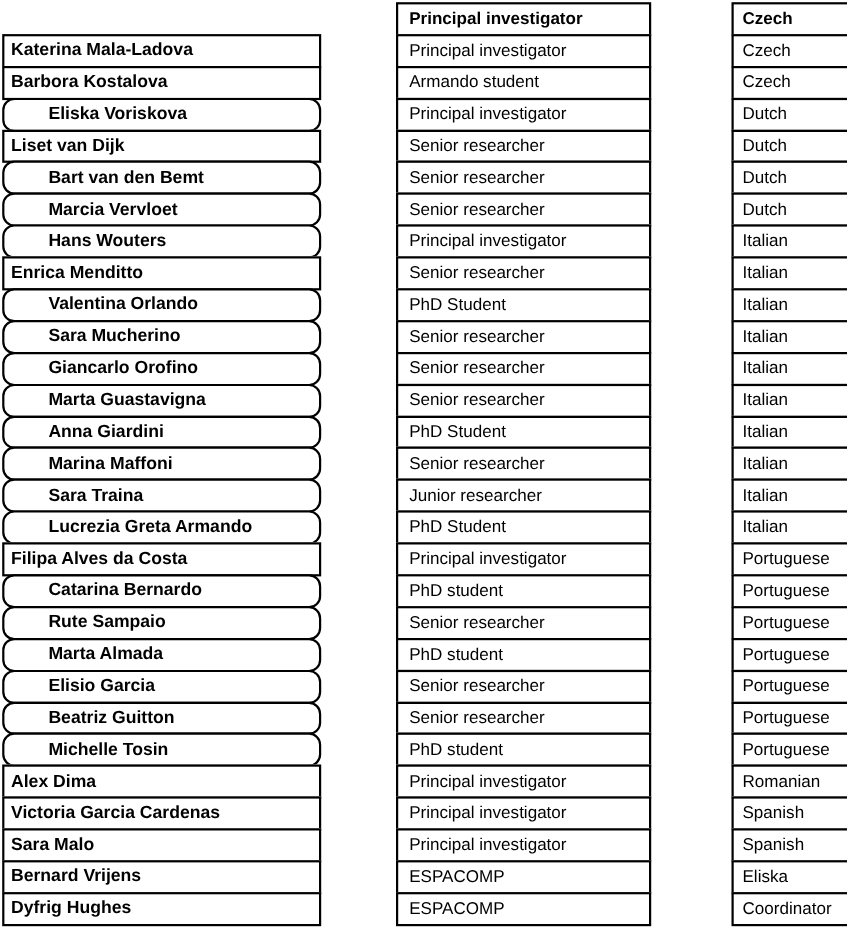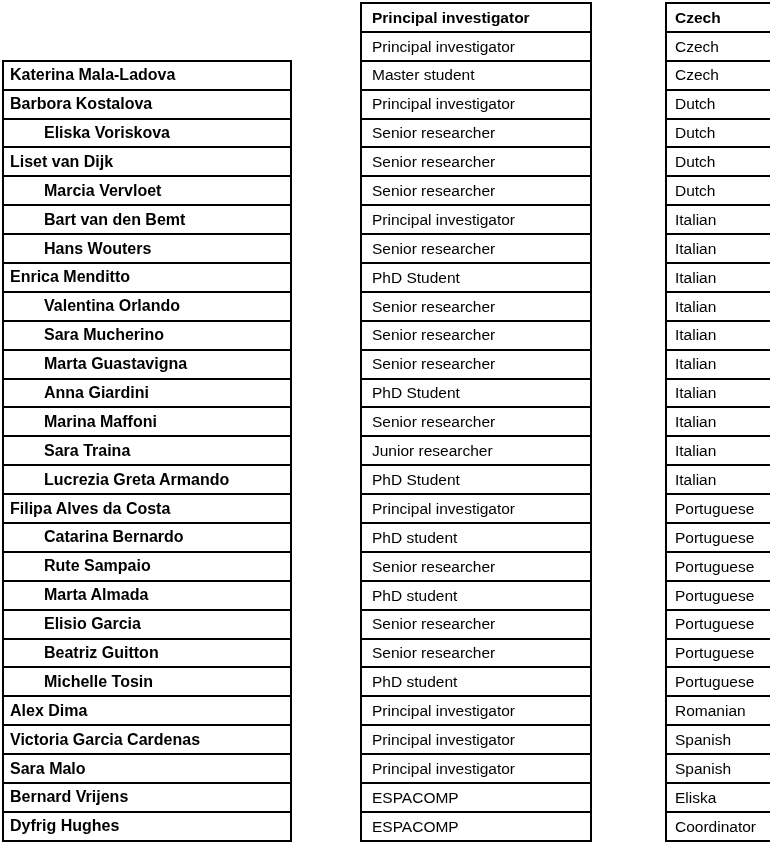--- a/index.html
+++ b/index.html
@@ -42,40 +42,41 @@
     line-height: 1;
     white-space: nowrap;
     overflow: hidden;
   }
   .cell:first-child { margin-top: 0; }
   .cell-name {
     font-weight: bold;
     font-size: 16px;
     padding-left: 6px;
   }
-  .cell-name.indent { padding-left: 40px; }
+  .cell-name.indent { padding-left: 40px; border-radius: 11px; }
   .cell-role { padding-left: 10px; }
   .cell-nat  { padding-left: 8px; }
   .cell.hdr  { font-weight: bold; }
 </style>
 </head>
 <body>
 
 <div class="staff-table">
   <div class="col col-name">
       <div class="cell cell-name hdr">Katerina Mala-Ladova</div>
       <div class="cell cell-name">Barbora Kostalova</div>
       <div class="cell cell-name indent">Eliska Voriskova</div>
       <div class="cell cell-name">Liset van Dijk</div>
+      <div class="cell cell-name indent">Bart van den Bemt</div>
       <div class="cell cell-name indent">Marcia Vervloet</div>
-      <div class="cell cell-name indent">Bart van den Bemt</div>
       <div class="cell cell-name indent">Hans Wouters</div>
       <div class="cell cell-name">Enrica Menditto</div>
       <div class="cell cell-name indent">Valentina Orlando</div>
       <div class="cell cell-name indent">Sara Mucherino</div>
+      <div class="cell cell-name indent">Giancarlo Orofino</div>
       <div class="cell cell-name indent">Marta Guastavigna</div>
       <div class="cell cell-name indent">Anna Giardini</div>
       <div class="cell cell-name indent">Marina Maffoni</div>
       <div class="cell cell-name indent">Sara Traina</div>
       <div class="cell cell-name indent">Lucrezia Greta Armando</div>
       <div class="cell cell-name">Filipa Alves da Costa</div>
       <div class="cell cell-name indent">Catarina Bernardo</div>
       <div class="cell cell-name indent">Rute Sampaio</div>
       <div class="cell cell-name indent">Marta Almada</div>
       <div class="cell cell-name indent">Elisio Garcia</div>
@@ -83,21 +84,21 @@
       <div class="cell cell-name indent">Michelle Tosin</div>
       <div class="cell cell-name">Alex Dima</div>
       <div class="cell cell-name">Victoria Garcia Cardenas</div>
       <div class="cell cell-name">Sara Malo</div>
       <div class="cell cell-name">Bernard Vrijens</div>
       <div class="cell cell-name">Dyfrig Hughes</div>
     </div>
   <div class="col col-role">
       <div class="cell cell-role hdr">Principal investigator</div>
       <div class="cell cell-role">Principal investigator</div>
-      <div class="cell cell-role">Master student</div>
+      <div class="cell cell-role">Armando student</div>
       <div class="cell cell-role">Principal investigator</div>
       <div class="cell cell-role">Senior researcher</div>
       <div class="cell cell-role">Senior researcher</div>
       <div class="cell cell-role">Senior researcher</div>
       <div class="cell cell-role">Principal investigator</div>
       <div class="cell cell-role">Senior researcher</div>
       <div class="cell cell-role">PhD Student</div>
       <div class="cell cell-role">Senior researcher</div>
       <div class="cell cell-role">Senior researcher</div>
       <div class="cell cell-role">Senior researcher</div>

